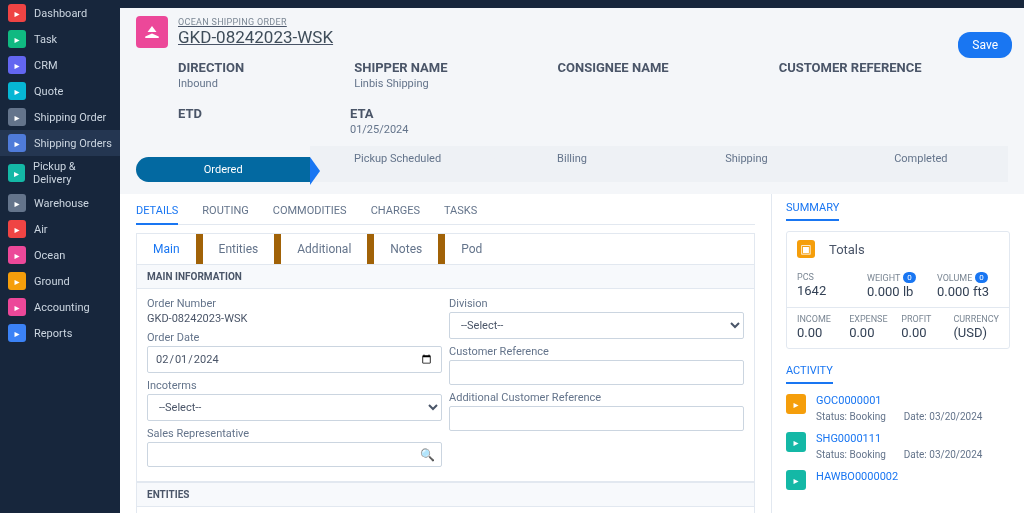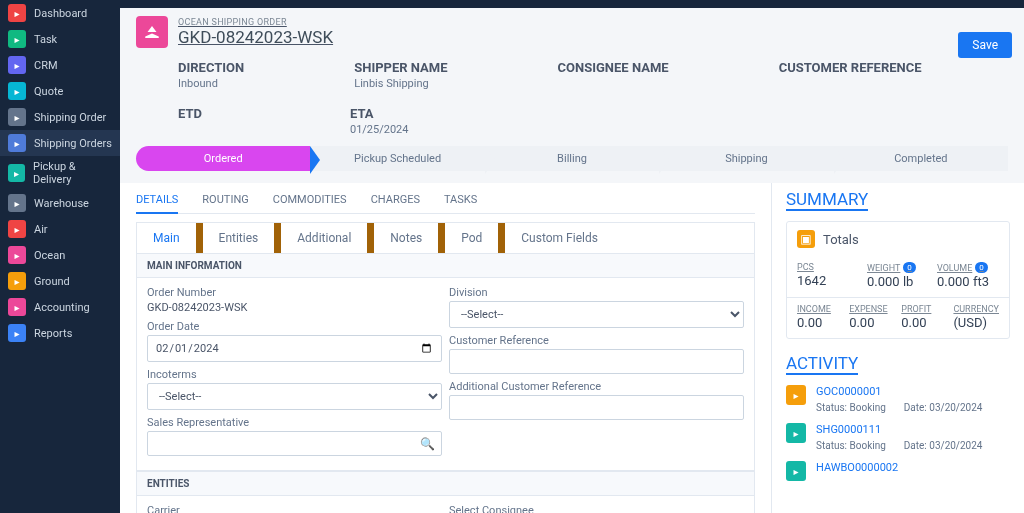--- a/index.html
+++ b/index.html
@@ -10,27 +10,27 @@
 .nav-item.active { background:#243651; }
 .nav-icon { width:18px; height:18px; border-radius:3px; display:flex; align-items:center; justify-content:center; margin-right:8px; font-size:10px; color:#fff; }
 .main { flex:1; display:flex; flex-direction:column; background:#fff; overflow:hidden; }
 .topbar { height:8px; background:#17263c; }
 .header { background:#f4f6f9; padding:8px 16px 12px 16px; position:relative; }
 .header-row1 { display:flex; align-items:center;text-decoration:underline; }
 .ent-icon { width:32px; height:32px; background:#ec4899; border-radius:4px; display:flex; align-items:center; justify-content:center; margin-right:10px; }
 .ent-icon svg { fill:#fff; }
 .ent-label { font-size:9px; color:#7b8794; text-transform:uppercase; letter-spacing:.3px; }
 .ent-title { font-size:17px; color:#3e4c59; font-weight:400; }
-.save-btn { position:absolute; right:12px; top:24px; background:#1976f2; color:#fff; border:none; padding:6px 14px; border-radius:3px; font-size:12px; cursor:pointer; }
+.save-btn { position:absolute; right:12px; top:24px; background:#1976f2; color:#fff; border:none; padding:6px 14px; border-radius:12px; font-size:12px; cursor:pointer; }
 .summary-row { display:flex; padding:12px 0 0 42px; gap:110px; }
 .sum-item .lbl { font-size:13px; font-weight:700; color:#4a5568; text-transform:uppercase; }
 .sum-item .val { font-size:11px; color:#64748b; margin-top:2px; }
 .progress { display:flex; margin-top:10px; }
 .step { flex:1; background:#eef1f5; color:#64748b; font-size:11px; text-align:center; padding:6px 0; position:relative; }
-.step.active { background:#d946ef; color:#fff; border-radius:14px 0 0 14px; }
+.step.active { background:#0369a1; color:#fff; border-radius:14px 0 0 14px;margin-top:11px; }
 .step::after { content:''; position:absolute; right:-10px; top:0; border-top:14px solid transparent; border-bottom:14px solid transparent; border-left:10px solid #eef1f5; z-index:1; }
 .step.active::after { border-left-color:#1976f2; }
 .step:last-child::after { display:none; }
 .body { flex:1; display:flex; overflow:auto; }
 .left-col { flex:1; padding:4px 16px 8px 16px; border-right:1px solid #e2e8f0; }
 .tabs1 { display:flex; gap:24px; border-bottom:1px solid #e2e8f0; margin-bottom:8px; }
 .tab1 { font-size:11px; color:#64748b; padding:6px 0; text-transform:uppercase; cursor:pointer; }
 .tab1.active { color:#1976f2; border-bottom:2px solid #1976f2; margin-bottom:-1px; }
 .tabs2 { display:flex; border:1px solid #e2e8f0; border-bottom:none; }
 .tab2 { font-size:12px; color:#64748b; padding:8px 16px; cursor:pointer; border-right:7px solid #a16207; }
@@ -39,28 +39,28 @@
 .section-h { background:#f7f9fc; border:1px solid #e2e8f0; padding:6px 10px; font-size:10px; font-weight:700; color:#4a5568; text-transform:uppercase; }
 .form-grid { display:flex; border:1px solid #e2e8f0; border-top:none; padding:8px 10px; gap:7px; }
 .col { flex:1; }
 .fld { margin-bottom:6px; }
 .fld .fl { font-size:11px; color:#64748b; margin-bottom:2px; }
 .fld .fv { font-size:11px; color:#4a5568; }
 .inp, .sel { width:100%; border:1px solid #cbd5e0; padding:5px 7px; font-size:11px; color:#4a5568; border-radius:2px; background:#fff; }
 .inp-wrap { position:relative; }
 .inp-wrap .srch { position:absolute; right:7px; top:50%; transform:translateY(-50%); color:#64748b; font-size:12px; pointer-events:none; }
 .right-col { width:252px; padding:6px 14px 8px 14px; }
-.rtab { font-size:17px; color:#1976f2; text-transform:uppercase; border-bottom:2px solid #1976f2; display:inline-block; margin-bottom:10px; }
+.rtab { font-size:11px; color:#1976f2; text-transform:uppercase; border-bottom:2px solid #1976f2; display:inline-block; padding-bottom:5px; margin-bottom:10px; }
 .totals-card { border:1px solid #e2e8f0; border-radius:3px; }
 .tc-head { display:flex; align-items:center; padding:8px 10px; }
 .tc-icon { width:18px; height:18px; background:#f59e0b; border-radius:3px; margin-right:8px; display:flex; align-items:center; justify-content:center; color:#fff; }
-.tc-title { font-size:13px; color:#4a5568; }
+.tc-title { font-size:13px; color:#4a5568;margin-left:6px; }
 .tc-row { display:flex; padding:6px 10px 8px 10px; gap:8px; }
 .tc-cell { flex:1; }
-.tc-cell .l { font-size:9px; color:#7b8794; text-transform:uppercase; display:flex; align-items:center; gap:3px;text-decoration:underline; }
+.tc-cell .l { font-size:9px; color:#7b8794; text-transform:uppercase; display:flex; align-items:center; gap:3px; }
 .tc-cell .v { font-size:13px; color:#334155; margin-top:1px; }
 .badge { background:#1976f2; color:#fff; border-radius:8px; font-size:8px; padding:0 4px; line-height:11px; }
 .tc-sep { border-top:1px solid #e2e8f0; }
 .act { margin-top:14px; }
 .act-item { display:flex; gap:10px; margin-bottom:10px; font-size:11px; }
 .act-icon { width:20px; height:20px; border-radius:3px; display:flex; align-items:center; justify-content:center; color:#fff; font-size:10px; }
 .act-body .id { color:#1976f2; margin-bottom:4px; }
 .act-meta { display:flex; gap:18px; color:#64748b; font-size:10px;align-items:flex-end; }
 </style>
 </head>
@@ -185,21 +185,20 @@
             <div class="tab1">COMMODITIES</div>
             <div class="tab1">CHARGES</div>
             <div class="tab1">TASKS</div>
           </div>
         <div class="tabs2" id="tabs2">
             <div class="tab2 active">Main</div>
             <div class="tab2">Entities</div>
             <div class="tab2">Additional</div>
             <div class="tab2">Notes</div>
             <div class="tab2">Pod</div>
-            <div class="tab2">Custom Fields</div>
           </div>
 
         <div class="section-h">MAIN INFORMATION</div>
         <div class="form-grid">
           <div class="col">
             <div class="fld">
               <div class="fl">Order Number</div>
               <div class="fv">GKD-08242023-WSK</div>
             </div>
             <div class="fld">

